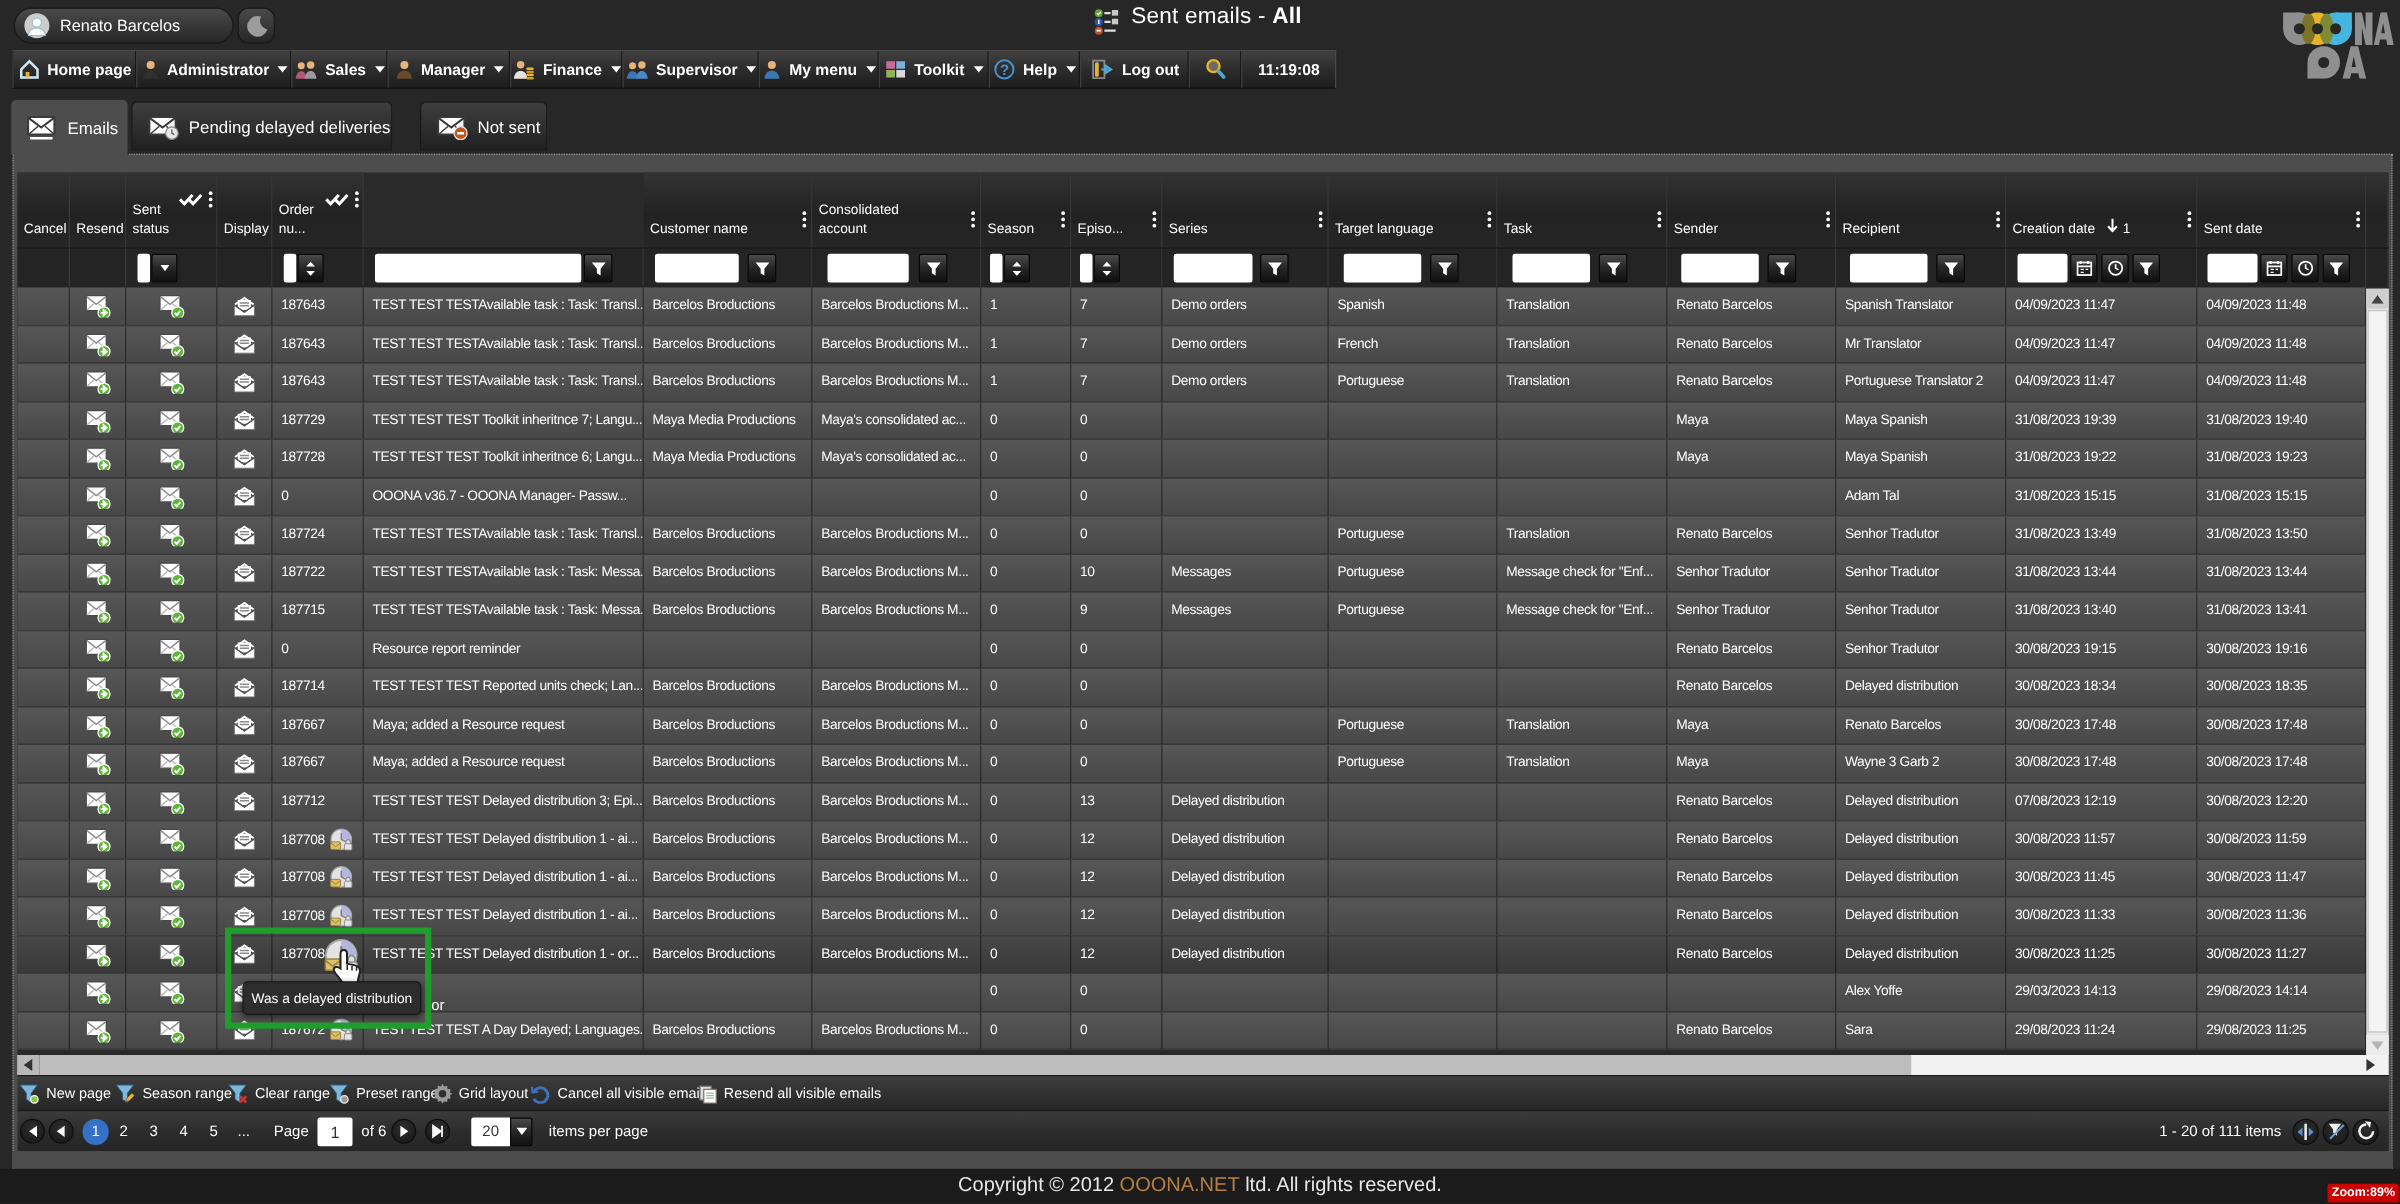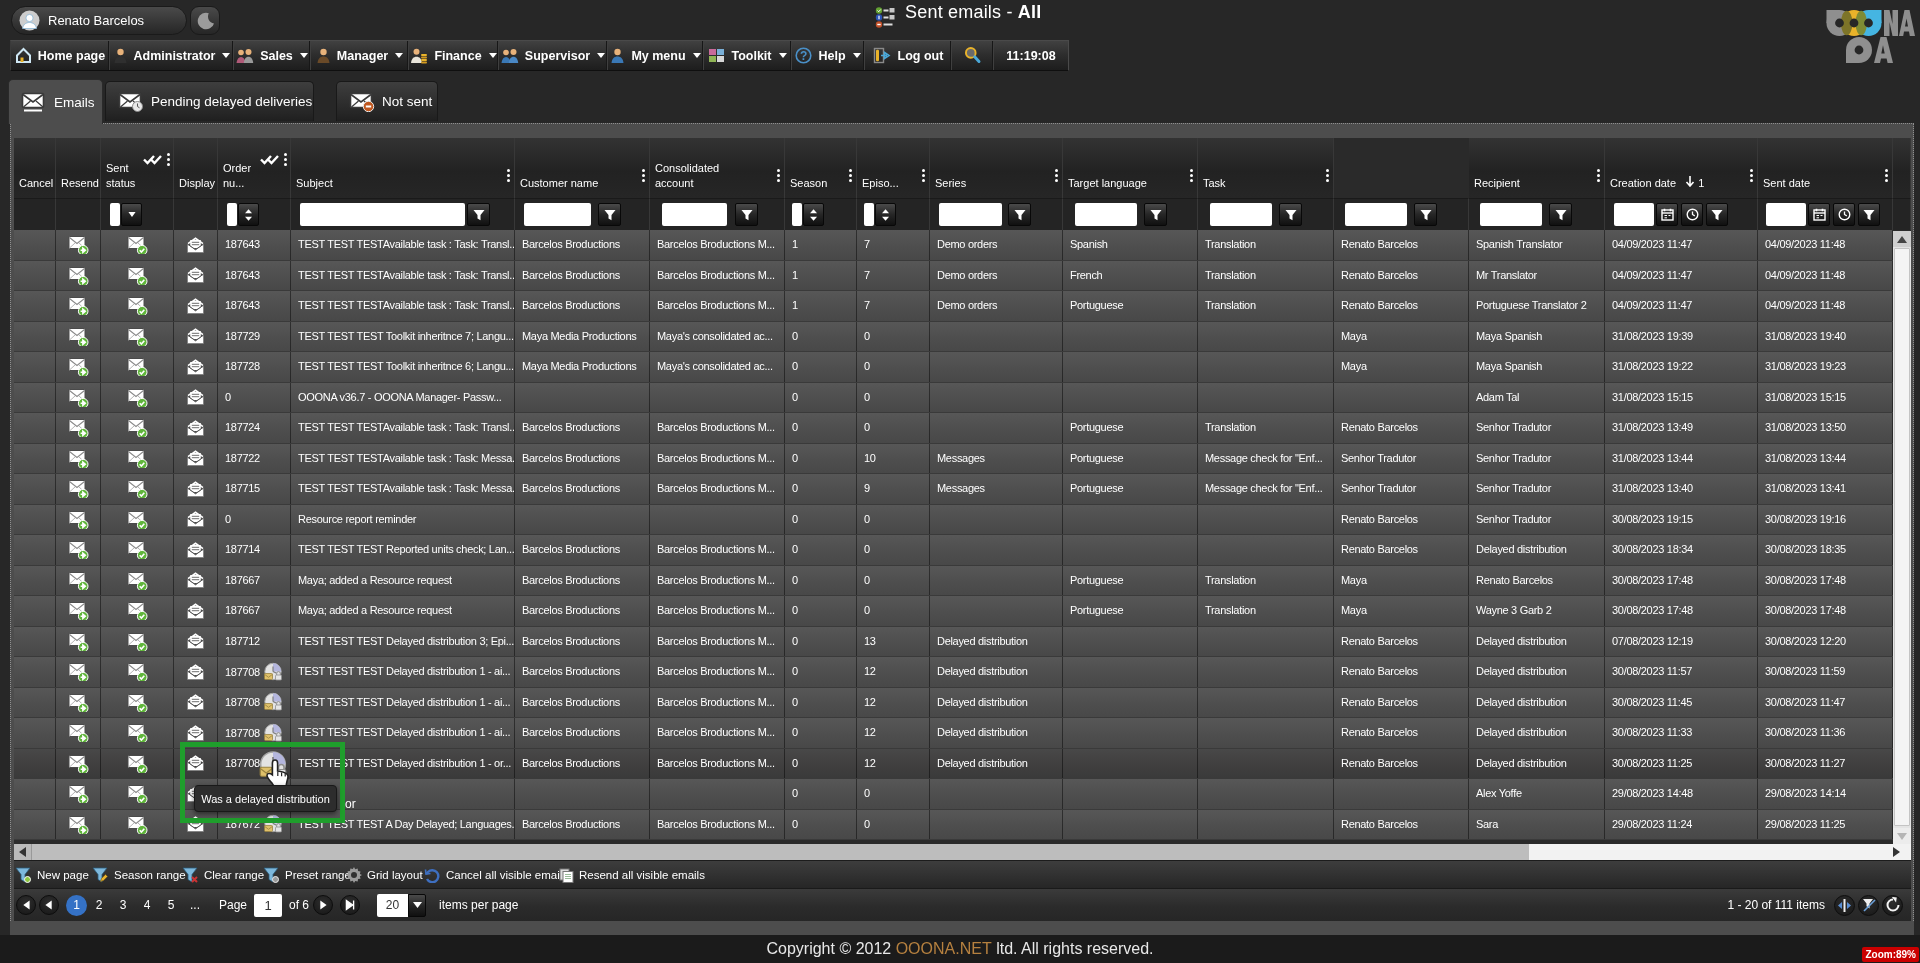--- a/index.html
+++ b/index.html
@@ -248,28 +248,20 @@
       <div class="abs" style="right:11px;top:15px"><svg width="19" height="13" viewBox="0 0 19 13">
           <path d="M1 6.5l3.5 3.5L11 3" fill="none" stroke="#fff" stroke-width="2.4"></path>
           <path d="M8 6.5l3.5 3.5L18 3" fill="none" stroke="#fff" stroke-width="2.4"></path>
         </svg></div>
       <div class="kebab" style="right:3px;top:15px">
         <i></i>
         <i></i>
         <i></i>
       </div>
     </div>
-    <div class="abs ghead" style="left:291px;width:224px">
-      <div class="lbl">Subject</div>
-      <div class="kebab" style="right:4px;bottom:14px">
-        <i></i>
-        <i></i>
-        <i></i>
-      </div>
-    </div>
     <div class="abs ghead" style="left:515px;width:135px">
       <div class="lbl">Customer name</div>
       <div class="kebab" style="right:4px;bottom:14px">
         <i></i>
         <i></i>
         <i></i>
       </div>
     </div>
     <div class="abs ghead" style="left:650px;width:135px">
       <div class="lbl">Consolidated<br>account</div>
@@ -306,20 +298,28 @@
     <div class="abs ghead" style="left:1063px;width:135px">
       <div class="lbl">Target language</div>
       <div class="kebab" style="right:4px;bottom:14px">
         <i></i>
         <i></i>
         <i></i>
       </div>
     </div>
     <div class="abs ghead" style="left:1198px;width:136px">
       <div class="lbl">Task</div>
+      <div class="kebab" style="right:4px;bottom:14px">
+        <i></i>
+        <i></i>
+        <i></i>
+      </div>
+    </div>
+    <div class="abs ghead" style="left:1334px;width:135px">
+      <div class="lbl">Sender</div>
       <div class="kebab" style="right:4px;bottom:14px">
         <i></i>
         <i></i>
         <i></i>
       </div>
     </div>
     <div class="abs ghead" style="left:1469px;width:136px">
       <div class="lbl">Recipient</div>
       <div class="kebab" style="right:4px;bottom:14px">
         <i></i>
@@ -1325,21 +1325,21 @@
       <div class="gc" style="width:224px"></div>
       <div class="gc" style="width:135px"></div>
       <div class="gc" style="width:135px"></div>
       <div class="gc" style="width:72px">0</div>
       <div class="gc" style="width:73px">0</div>
       <div class="gc" style="width:133px"></div>
       <div class="gc" style="width:135px"></div>
       <div class="gc" style="width:136px"></div>
       <div class="gc" style="width:135px"></div>
       <div class="gc" style="width:136px">Alex Yoffe</div>
-      <div class="gc" style="width:153px">29/08/2023 14:48</div>
+      <div class="gc" style="width:153px">29/03/2023 14:13</div>
       <div class="gc" style="width:135px">29/08/2023 14:14</div>
     </div>
     <div class="grow">
       <div class="gc ic" style="width:42px"></div>
       <div class="gc ic" style="width:45px">
         <svg width="21" height="19" viewBox="0 0 21 19">
           <rect x="1" y="1.5" width="16" height="12" rx="1" fill="#fff" stroke="#4a4a4a" stroke-width="1"></rect>
           <path d="M1.5 2.5l7.5 6 7.5-6" fill="none" stroke="#8a8a8a" stroke-width="1.1"></path>
           <path d="M1.5 13l5.5-5M16.5 13l-5.5-5" fill="none" stroke="#b5b5b5" stroke-width="1"></path>
           <circle cx="15.2" cy="15.2" r="4.8" fill="#5fb53a" stroke="#fff" stroke-width="1"></circle>

